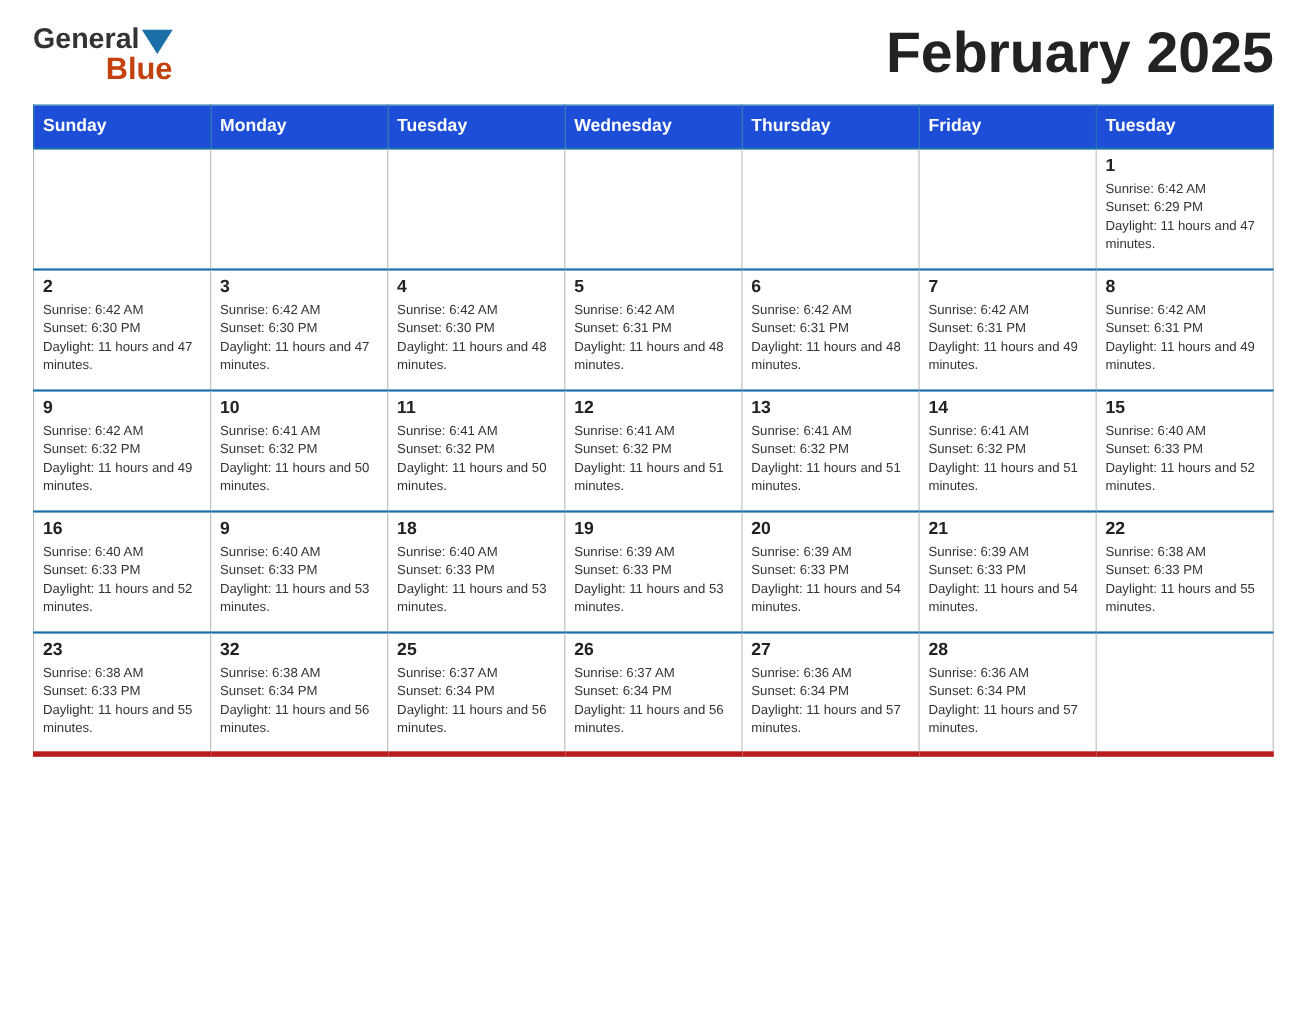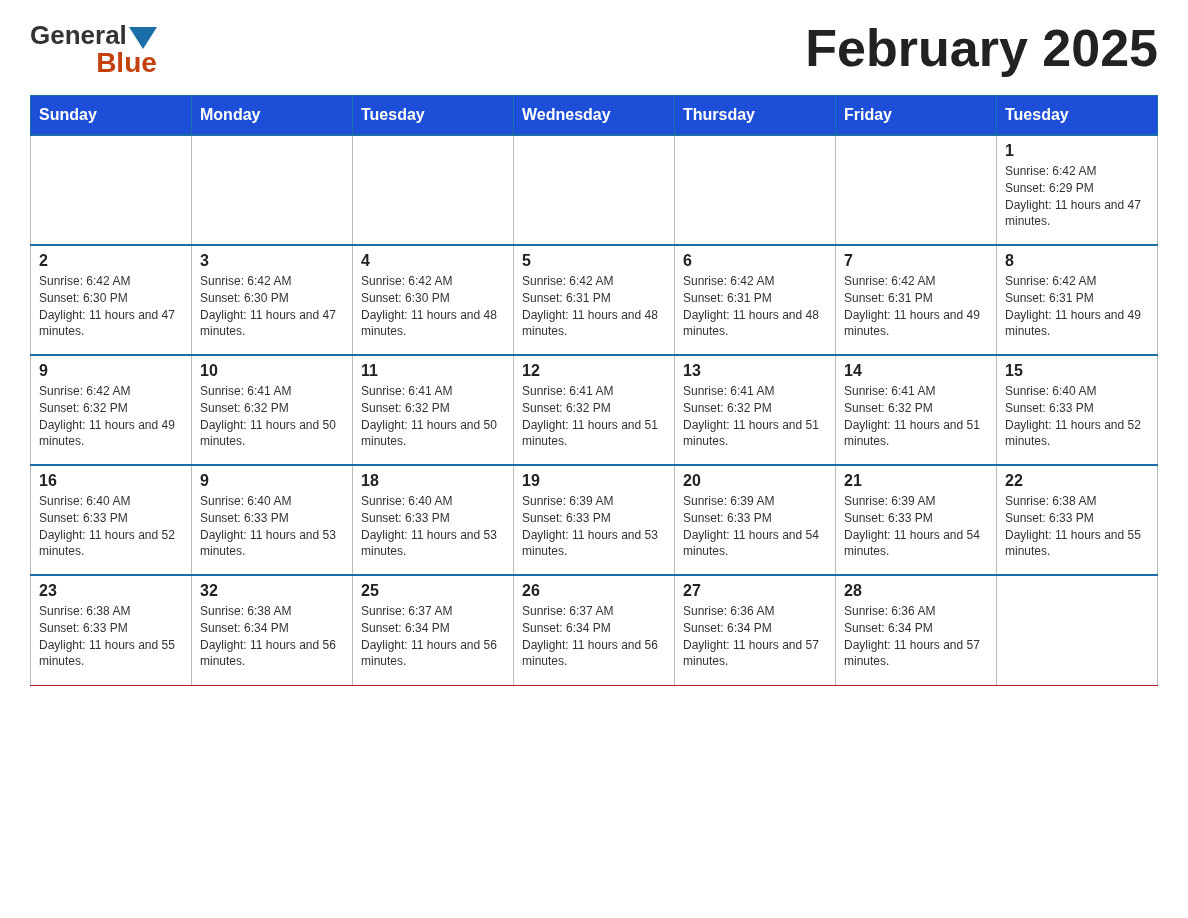--- a/index.html
+++ b/index.html
@@ -99,21 +99,21 @@
     }
     .day-info {
       font-size: 12px;
       color: #333;
       line-height: 1.4;
     }
     .empty-cell {
       background: #f9f9f9;
     }
     .last-row td {
-      border-bottom: 1px solid #b91c1c;
+      border-bottom: 5px solid #b91c1c;
     }
   </style>
 </head>
 <body>
 
 <div class="header">
   <div class="logo-block">
     <div class="logo-row1">
       <span class="logo-text-general">General</span>
       <div class="logo-triangle"></div>

